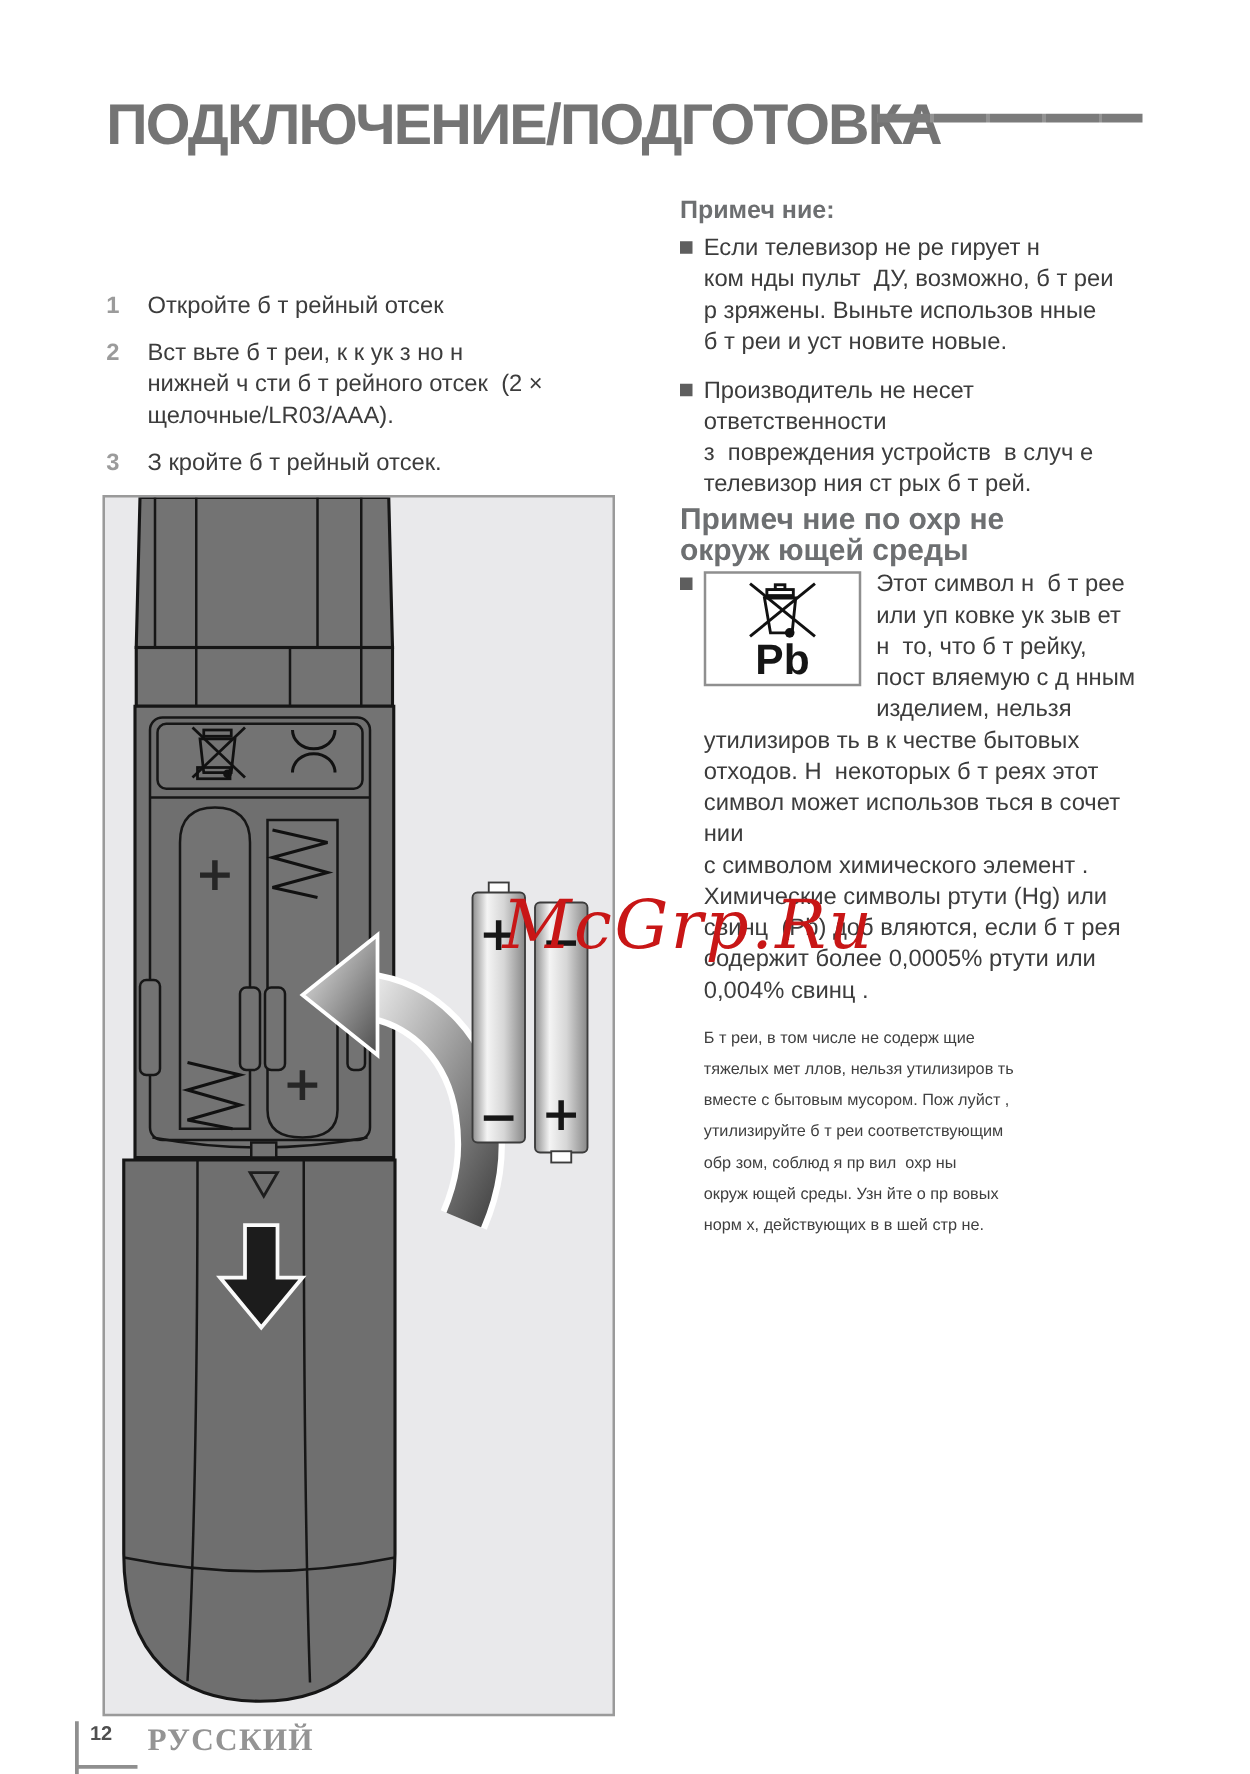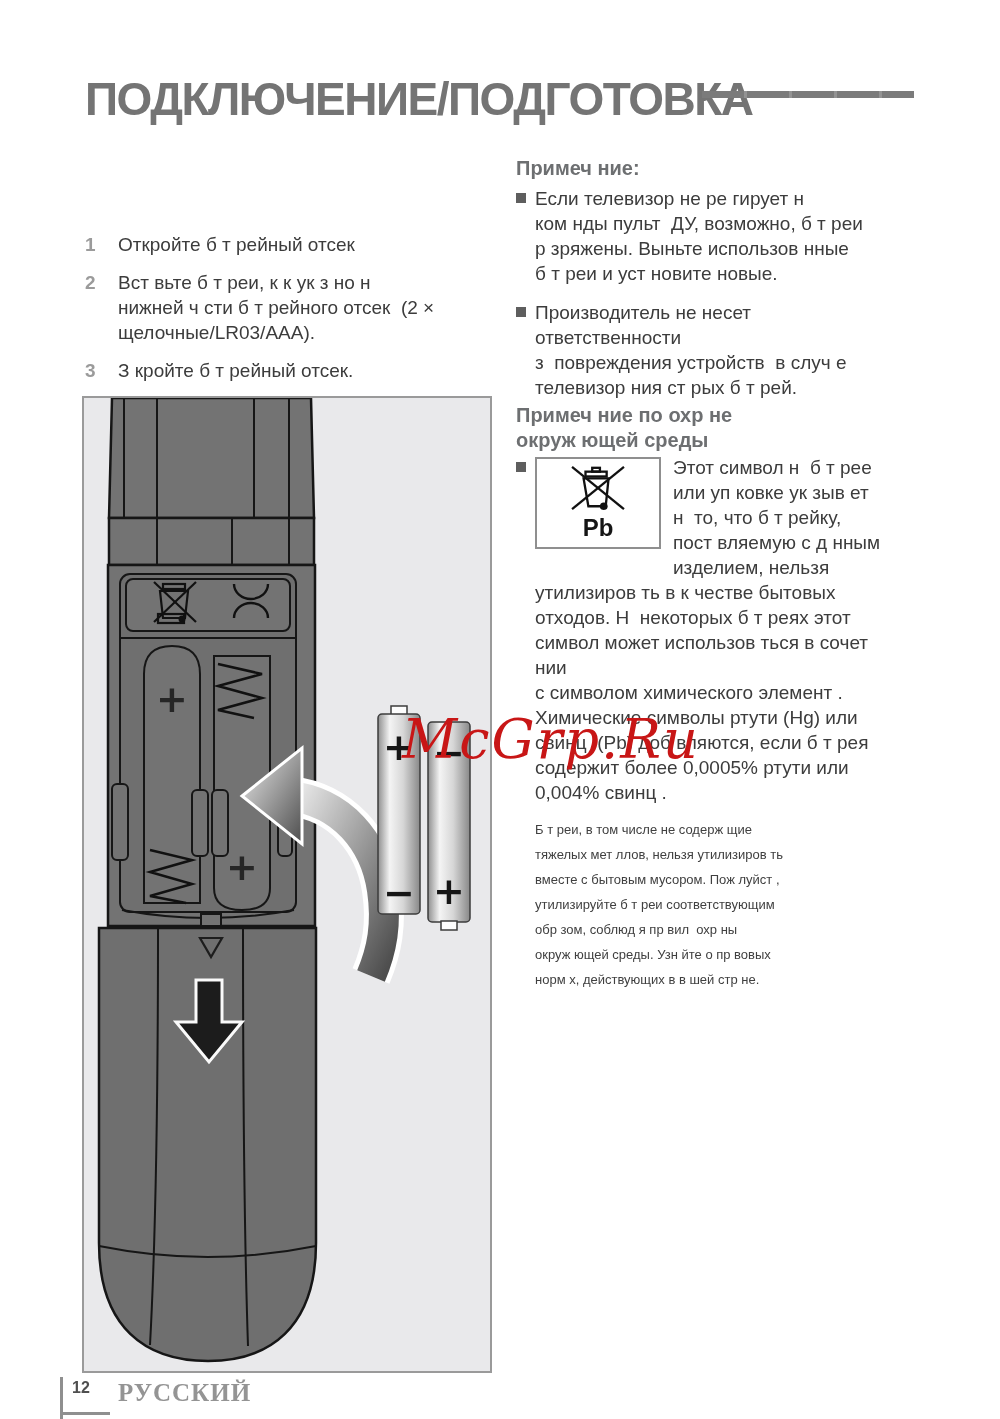--- a/index.html
+++ b/index.html
@@ -32,40 +32,40 @@
   .step-text { white-space:pre-wrap; }
 
   
   .figure-box {
     position:absolute; left:82px; top:368px; width:410px; height:977px;
     background:#e9e9eb; border:2px solid #9a9a9a;
   }
   .figure-box svg { display:block; width:100%; height:100%; }
 
   
-  .col-right { position:absolute; left:516px; top:128px; width:384px; }
+  .col-right { position:absolute; left:544px; top:128px; width:384px; }
   .note-heading {
     font-size:20px; font-weight:bold; color:#6d6f71;
     line-height:25px; margin-bottom:5px; white-space:pre-wrap;
   }
   .env-heading {
-    font-size:20px; font-weight:bold; color:#6d6f71;
+    font-size:24px; font-weight:bold; color:#6d6f71;
     line-height:25px; margin:3px 0 2px 0; white-space:pre-wrap;
   }
   .bullet { position:relative; padding-left:19px; font-size:19px; line-height:25px;
             color:#3c3c3c; margin-bottom:14px; }
   .bullet.tight { margin-bottom:3px; }
   .bullet-sq { position:absolute; left:0; top:7px; width:10px; height:10px; background:#5e5e5e; }
   .bullet-text { white-space:pre-wrap; }
   .pb-box {
     float:left; width:126px; height:92px; margin:2px 12px 24px 0;
     border:2px solid #8f8f8f; background:#ffffff;
     display:flex; flex-direction:column; align-items:center; justify-content:center;
   }
-  .pb-label { font-size:24px; font-weight:bold; color:#151515; line-height:30px; }
+  .pb-label { font-size:34px; font-weight:bold; color:#151515; line-height:30px; }
   .env-para2 { padding-left:19px; font-size:13px; line-height:25px; color:#404040;
                margin-top:-2px; white-space:pre-wrap; clear:none; }
 
   
   .f-bar  { position:absolute; left:60px;  top:1349px; width:3px;  height:44px; background:#8f8f8f; }
   .f-num  { position:absolute; left:72px;  top:1351px; font-size:16px; font-weight:bold; color:#4f4f4f; }
   .f-rule { position:absolute; left:60px;  top:1384px; width:50px; height:3px; background:#8f8f8f; }
   .f-lang { position:absolute; left:118px; top:1351px; font-size:25px; font-weight:bold;
             color:#949494; letter-spacing:1px;font-family:Liberation Serif, serif; }
 

